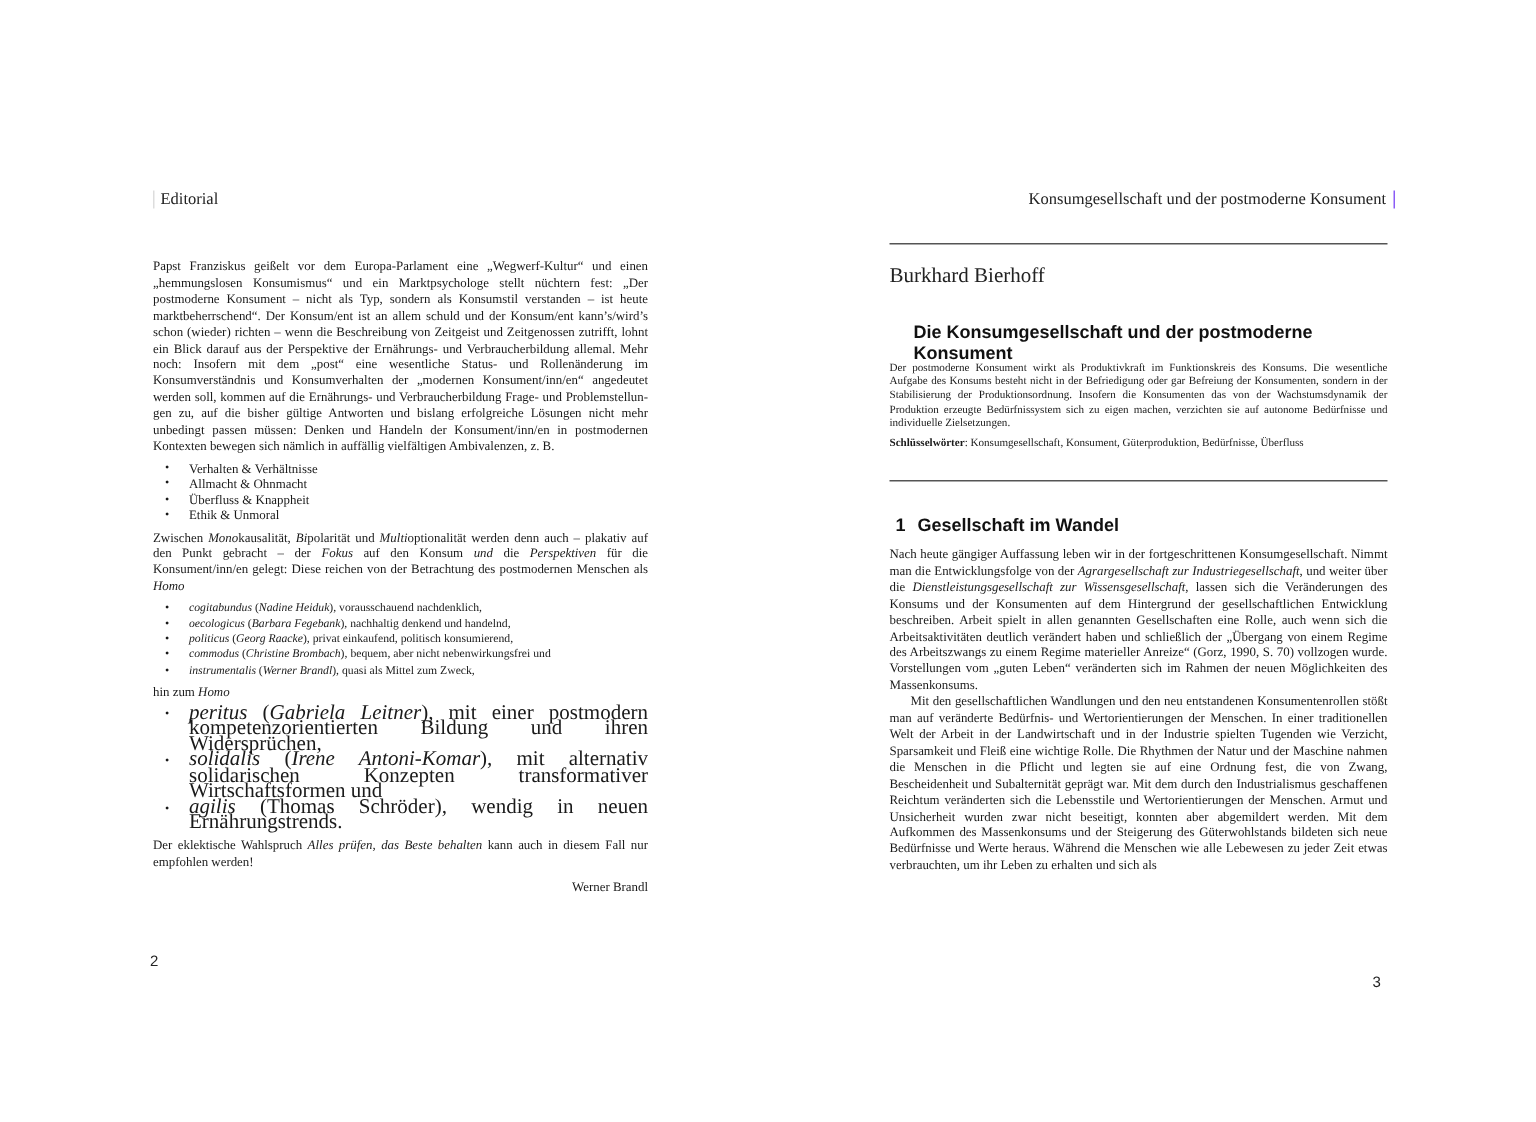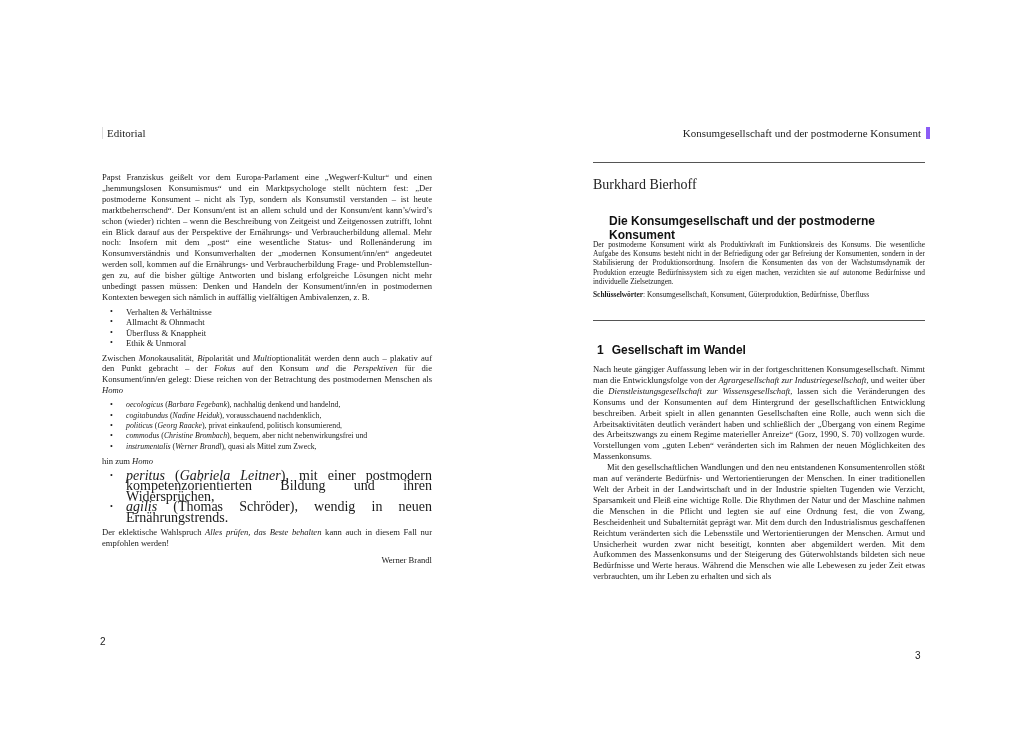--- a/index.html
+++ b/index.html
@@ -2,21 +2,21 @@
 <html><head>
   <meta charset="utf-8">
   <style>
     html, body { margin: 0; padding: 0; background: #ffffff; }
     body { width: 1024px; height: 748px; position: relative; overflow: hidden; font-family: "Liberation Serif", serif; color: #1a1a1a; }
     .page { position: absolute; top: 0; height: 748px; }
     .page-left { left: 0; width: 512px; }
     .page-right { left: 512px; width: 512px; }
     .running-head { position: absolute; top: 127px; font-family: Liberation Serif, serif; font-size: 11px; color: #222; }
     .rh-left { left: 102px; padding-left: 4px; border-left: 1px solid #ddd; }
-    .rh-right { right: 94px; padding-right: 5px; border-right: 4px solid #8b5cf6; }
+    .rh-right { right: 94px; padding-right: 5px; border-right: 1px solid #8b5cf6; }
     .body-text { position: absolute; font-size: 8.6px; line-height: 10.9px; text-align: justify; hyphens: manual; }
     .left-col { left: 102px; top: 172px; width: 330px; }
     .right-col { left: 81px; width: 332px; }
     p { margin: 0; }
     ul { margin: 4px 0 4px 0; padding-left: 24px; }
     ul li { list-style: none; position: relative; padding-left: 0; line-height: 10.4px; }
     ul li::before { content: "•"; position: absolute; left: -16px; font-size: 8px; }
     i { font-style: italic; }
     .sign { text-align: right; margin-top: 6px; }
     .rule { position: absolute; left: 81px; width: 332px; height: 0; border-top: 1px solid #555; }
@@ -43,31 +43,32 @@
     <ul>
       <li>Verhalten &amp; Verhältnisse</li>
       <li>Allmacht &amp; Ohnmacht</li>
       <li>Überfluss &amp; Knappheit</li>
       <li>Ethik &amp; Unmoral</li>
     </ul>
 
     <p><span>Zwischen </span><i>Mono</i><span>kausalität, </span><i>Bi</i><span>polarität und </span><i>Multi</i><span>optionalität werden denn auch – plakativ auf den Punkt gebracht – der </span><i>Fokus</i><span> auf den Konsum </span><i>und</i><span> die </span><i>Perspektiven</i><span> für die Konsument/inn/en gelegt: Diese reichen von der Betrachtung des postmo­dernen Menschen als </span><i>Homo</i></p>
 
     <ul style="font-size:7.8px;">
+      <li><i>cogitabundus</i> (<i>Nadine Heiduk</i>)<span>, vorausschauend nachdenklich,</span></li>
       <li><i>oecologicus</i> (<i>Barbara Fegebank</i>)<span>, nachhaltig denkend und handelnd,</span></li>
-      <li><i>cogitabundus</i> (<i>Nadine Heiduk</i>)<span>, vorausschauend nachdenklich,</span></li>
       <li><i>politicus</i> (<i>Georg Raacke</i>)<span>, privat einkaufend, politisch konsumierend,</span></li>
       <li><i>commodus</i> (<i>Christine Brombach</i>)<span>, bequem, aber nicht nebenwirkungsfrei und</span></li>
       <li><i>instrumentalis</i> (<i>Werner Brandl</i>)<span>, quasi als Mittel zum Zweck,</span></li>
     </ul>
 
     <p><span>hin zum </span><i>Homo</i></p>
 
     <ul style="font-size:14px;">
       <li><i>peritus</i> (<i>Gabriela Leitner</i>)<span>, mit einer postmodern kompetenzorientierten Bil­dung und ihren Widersprüchen,</span></li>
+      <li><i>solidalis</i> (<i>Irene Antoni-Komar</i>)<span>, mit alternativ solidarischen Konzepten transforma­tiver Wirtschaftsformen und</span></li>
       <li><i>agilis</i> (<span>Thomas Schröder</span>)<span>, wendig in neuen Ernährungstrends.</span></li>
     </ul>
 
     <p><span>Der eklektische Wahlspruch </span><i>Alles prüfen, das Beste behalten</i><span> kann auch in diesem Fall nur empfohlen werden!</span></p>
 
     <p class="sign">Werner Brandl</p>
   </div>
 
   <div class="page-num pn-left">2</div>
 </div>

